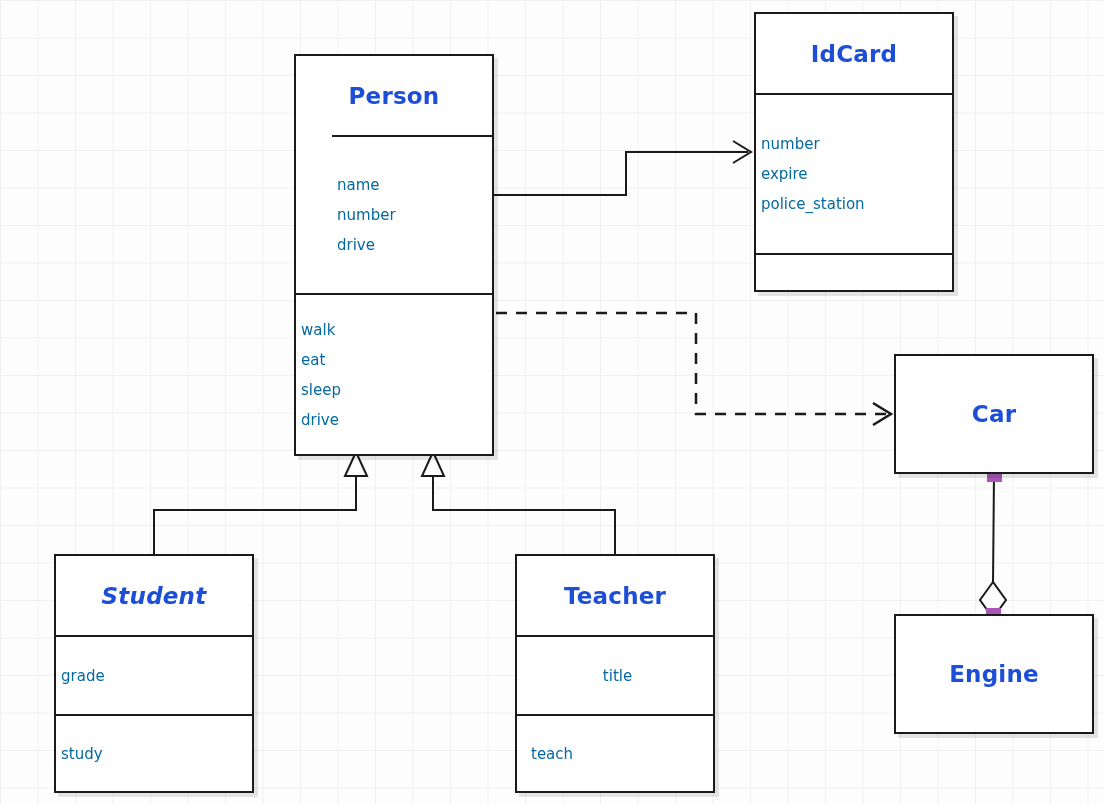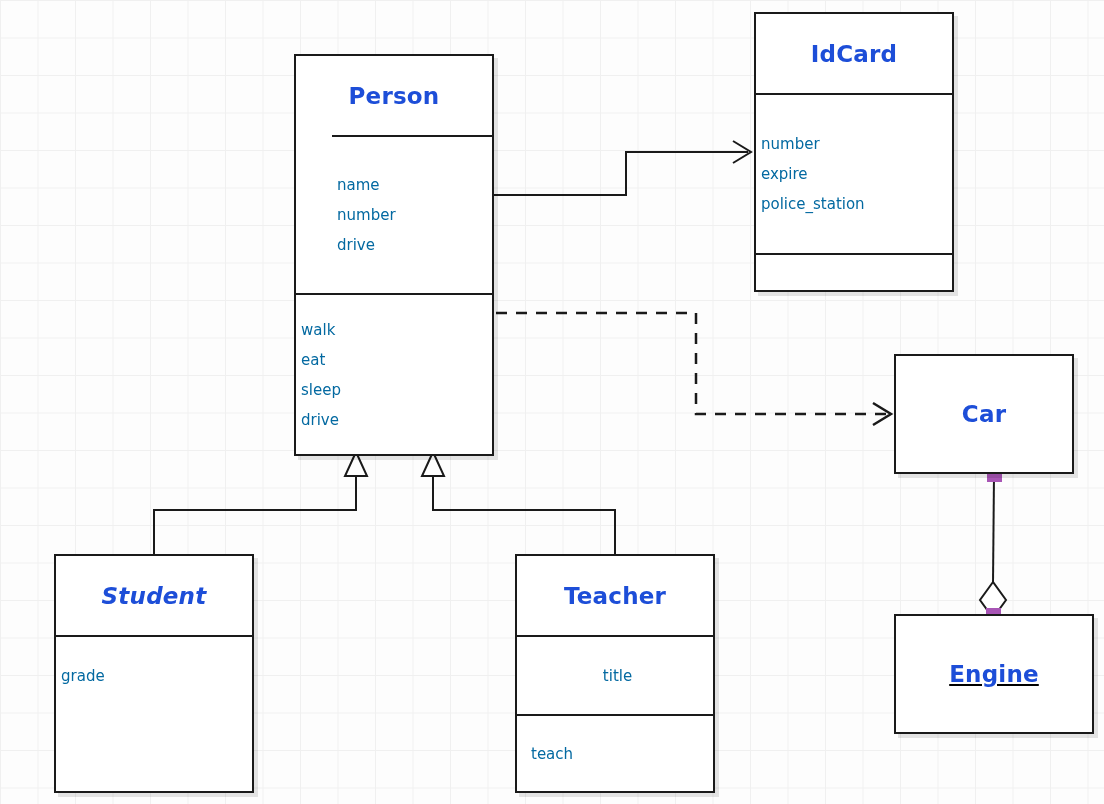--- a/index.html
+++ b/index.html
@@ -132,39 +132,42 @@
     <div class="compartment comp-empty" style="height:37px;"></div>
   </div>
 
   <div class="uml-class" style="left:54px; top:554px; width:200px; height:239px;">
     <div class="compartment comp-title" style="height:79px;font-style:italic;">
       <span class="class-name">Student</span>
     </div>
     <div class="compartment comp-list" style="height:79px;">
       <div class="member">grade</div>
     </div>
+    <div class="compartment comp-list" style="height:77px;">
+      <div class="member">study</div>
+    </div>
   </div>
 
   <div class="uml-class" style="left:515px; top:554px; width:200px; height:239px;">
     <div class="compartment comp-title" style="height:79px;border-radius:18px;">
       <span class="class-name">Teacher</span>
     </div>
     <div class="compartment comp-list" style="height:79px;align-items:center;">
       <div class="member">title</div>
     </div>
     <div class="compartment comp-list" style="height:77px;padding-left:14px;">
       <div class="member">teach</div>
     </div>
   </div>
 
-  <div class="uml-class" style="left:894px; top:354px; width:180px; height:120px;">
+  <div class="uml-class" style="left:894px; top:354px; width:200px; height:120px;">
     <div class="compartment comp-title" style="height:116px;">
       <span class="class-name">Car</span>
     </div>
   </div>
 
-  <div class="uml-class" style="left:894px; top:614px; width:200px; height:120px;text-decoration:underline;">
+  <div class="uml-class" style="left:894px; top:614px; width:200px; height:120px;">
     <div class="compartment comp-title" style="height:116px;">
       <span class="class-name">Engine</span>
     </div>
   </div>
 
 </div>
 
 </body></html>

